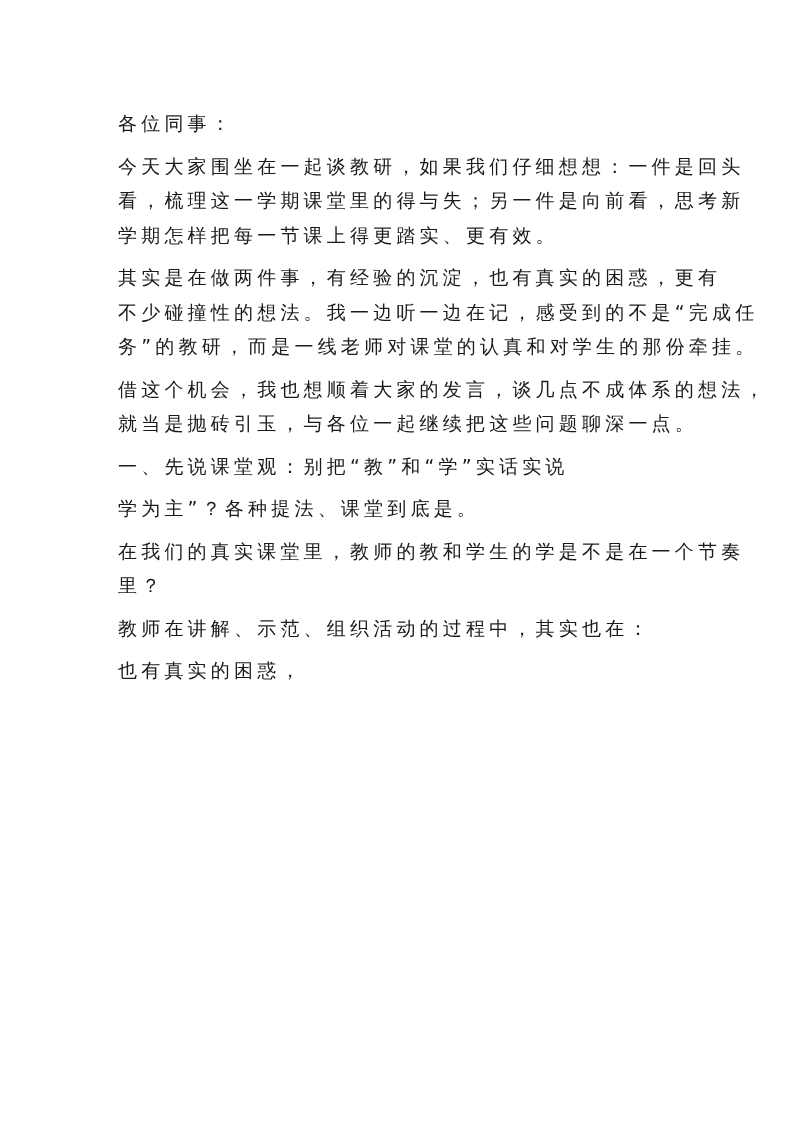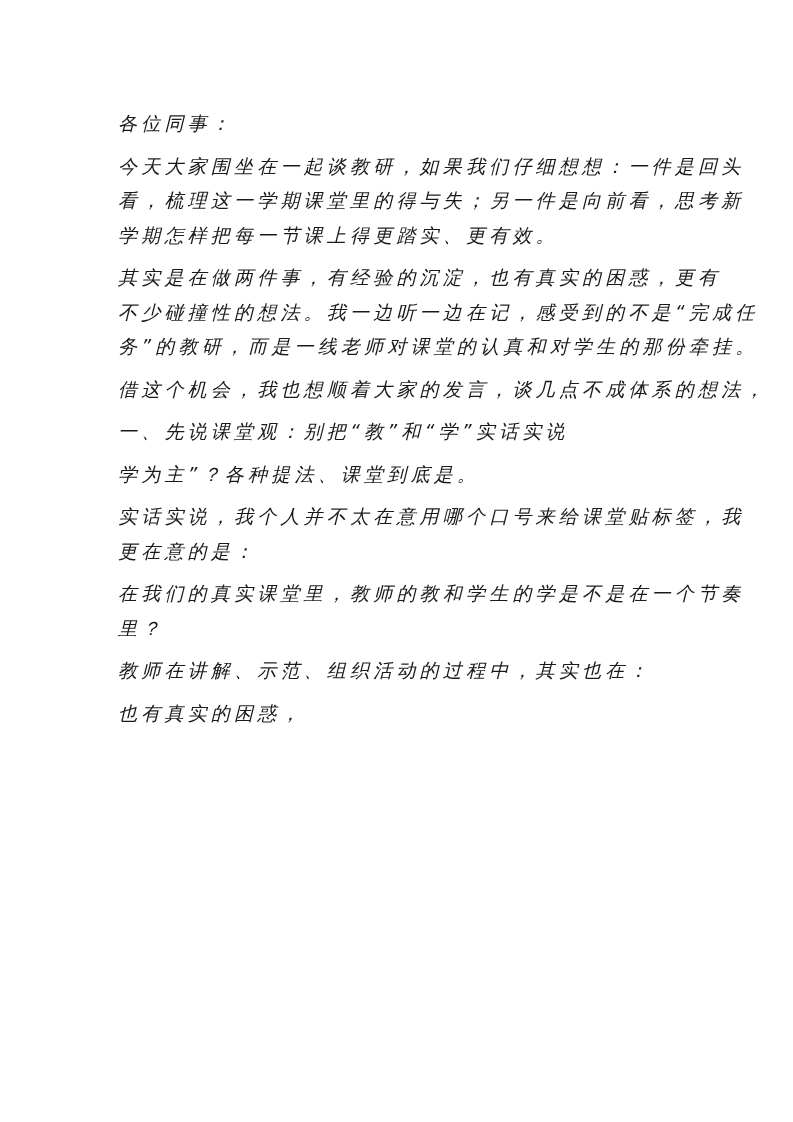--- a/index.html
+++ b/index.html
@@ -24,21 +24,20 @@
   .para {
     margin: 0 0 8px 0;
     font-size: 19px;
     line-height: 34.5px;
     letter-spacing: 4.2px;
     white-space: nowrap;
   }
   .line {
     display: block;
     height: 34.5px;
-    font-style: italic;
   }
 </style>
 </head>
 <body>
 
 <div class="page">
   <div class="para">
     <span class="line">各位同事：</span>
   </div>
   <div class="para">
@@ -46,30 +45,27 @@
     <span class="line">看，梳理这一学期课堂里的得与失；另一件是向前看，思考新</span>
     <span class="line">学期怎样把每一节课上得更踏实、更有效。</span>
   </div>
   <div class="para">
     <span class="line">其实是在做两件事，有经验的沉淀，也有真实的困惑，更有</span>
     <span class="line">不少碰撞性的想法。我一边听一边在记，感受到的不是“完成任</span>
     <span class="line">务”的教研，而是一线老师对课堂的认真和对学生的那份牵挂。</span>
   </div>
   <div class="para">
     <span class="line">借这个机会，我也想顺着大家的发言，谈几点不成体系的想法，</span>
+    <span class="line">就当是抛砖引玉，与各位一起继续把这些问题聊深一点。</span>
   </div>
   <div class="para">
     <span class="line">一、先说课堂观：别把“教”和“学”实话实说</span>
   </div>
   <div class="para">
     <span class="line">学为主”？各种提法、课堂到底是。</span>
-  </div>
-  <div class="para">
-    <span class="line">实话实说，我个人并不太在意用哪个口号来给课堂贴标签，我</span>
-    <span class="line">更在意的是：</span>
   </div>
   <div class="para">
     <span class="line">在我们的真实课堂里，教师的教和学生的学是不是在一个节奏</span>
     <span class="line">里？</span>
   </div>
   <div class="para">
     <span class="line">教师在讲解、示范、组织活动的过程中，其实也在：</span>
   </div>
   <div class="para">
     <span class="line">也有真实的困惑，</span>

